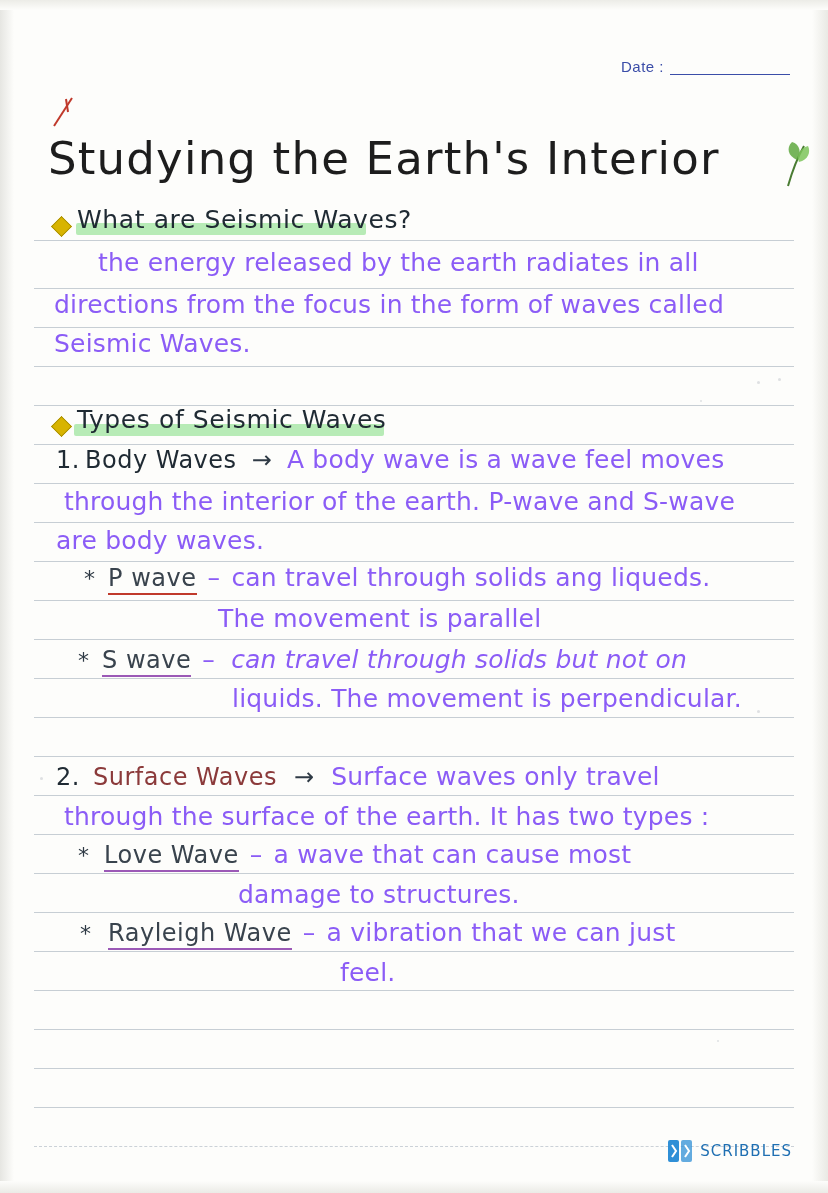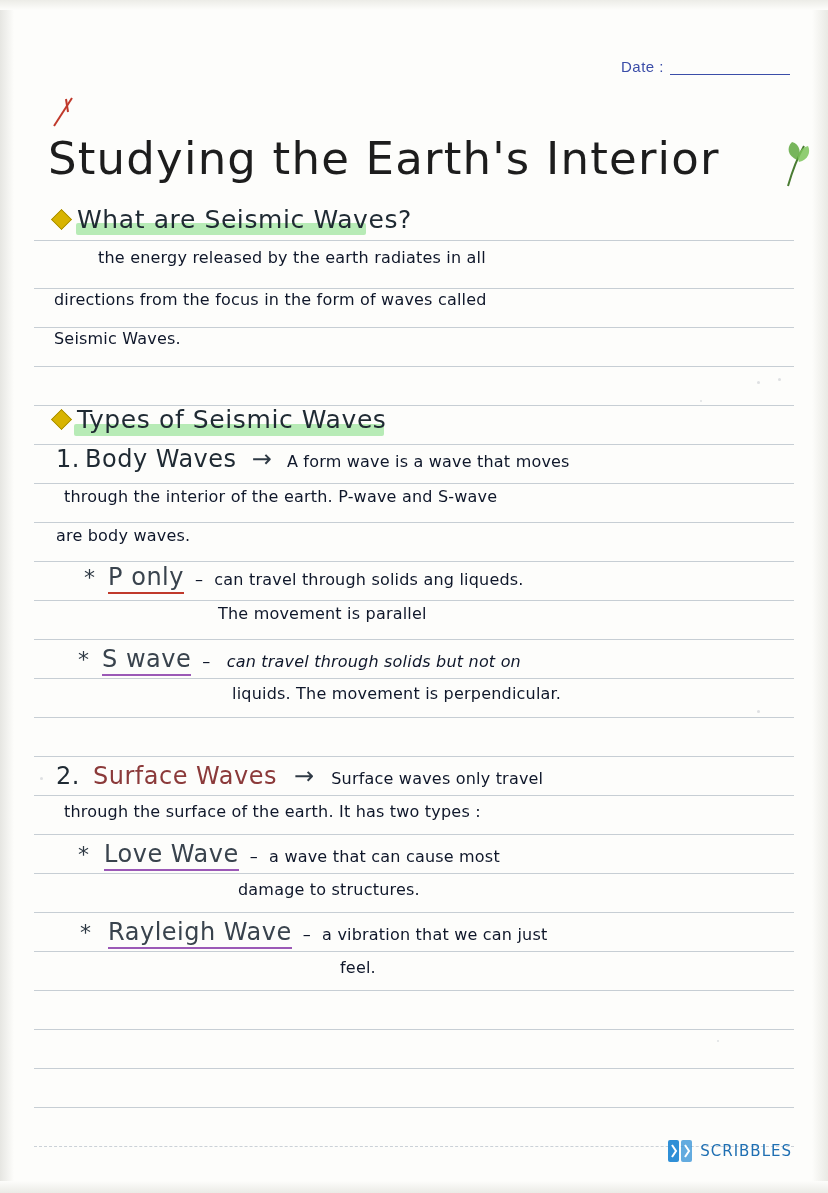--- a/index.html
+++ b/index.html
@@ -112,21 +112,21 @@
     left: 778px;
     top: 140px;
     width: 34px;
     height: 48px;
   }
 
   
   .heading-wrap {
     position: absolute;
     display: flex;
-    align-items: center;
+    align-items: flex-end;
     gap: 8px;
   }
   .highlight {
     position: absolute;
     background: #8ce08a;
     opacity: .62;
     border-radius: 2px;
     z-index: 0;
   }
   .heading-text {
@@ -141,22 +141,22 @@
     z-index: 1;
     width: 15px;
     height: 15px;
     background: #d8b400;
     transform: rotate(45deg);
     box-shadow: 0 0 0 1px #a88f00 inset;
   }
 
   
   .body-line {
-    font-size: 16px;
-    color: #0f172a;
+    font-size: 25px;
+    color: #8b5cf6;
     letter-spacing: .2px;
   }
 
   .num-label {
     font-size: 24px;
     color: #1f2a33;
     letter-spacing: .5px;
   }
   .red-under {
     color: #39434d;
@@ -284,28 +284,28 @@
   <div class="heading-wrap" style="left:54px; top:405px;">
     <div class="highlight" style="left:20px; top:19px; width:310px; height:12px;"></div>
     <span class="diamond"></span>
     <span class="heading-text">Types of Seismic Waves</span>
   </div>
 
   <div class="hw" style="left:56px; top:445px;">
     <span class="num-label">1.</span>
     <span class="num-label" style="margin-left:0;">Body Waves</span>
     <span class="arrow" style="margin-left:10px;">→</span>
-    <span class="body-line" style="margin-left:10px;">A form wave is a wave that moves</span>
+    <span class="body-line" style="margin-left:10px;">A body wave is a wave feel moves</span>
   </div>
   <div class="hw body-line" style="left:64px; top:487px;">through the interior of the earth. P-wave and S-wave</div>
   <div class="hw body-line" style="left:56px; top:526px;">are body waves.</div>
 
   <div class="hw" style="left:84px; top:563px;">
     <span class="star">*</span>
-    <span class="num-label red-under" style="margin-left:8px;">P only</span>
+    <span class="num-label red-under" style="margin-left:8px;">P wave</span>
     <span class="body-line" style="margin-left:6px;">–</span>
     <span class="body-line" style="margin-left:6px;">can travel through solids ang liqueds.</span>
   </div>
   <div class="hw body-line" style="left:218px; top:604px;">The movement is parallel</div>
 
   <div class="hw" style="left:78px; top:645px;">
     <span class="star">*</span>
     <span class="num-label purple-under" style="margin-left:8px;">S wave</span>
     <span class="body-line" style="margin-left:6px;">–</span>
     <span class="body-line" style="margin-left:11px;font-style:italic;">can travel through solids but not on</span>

